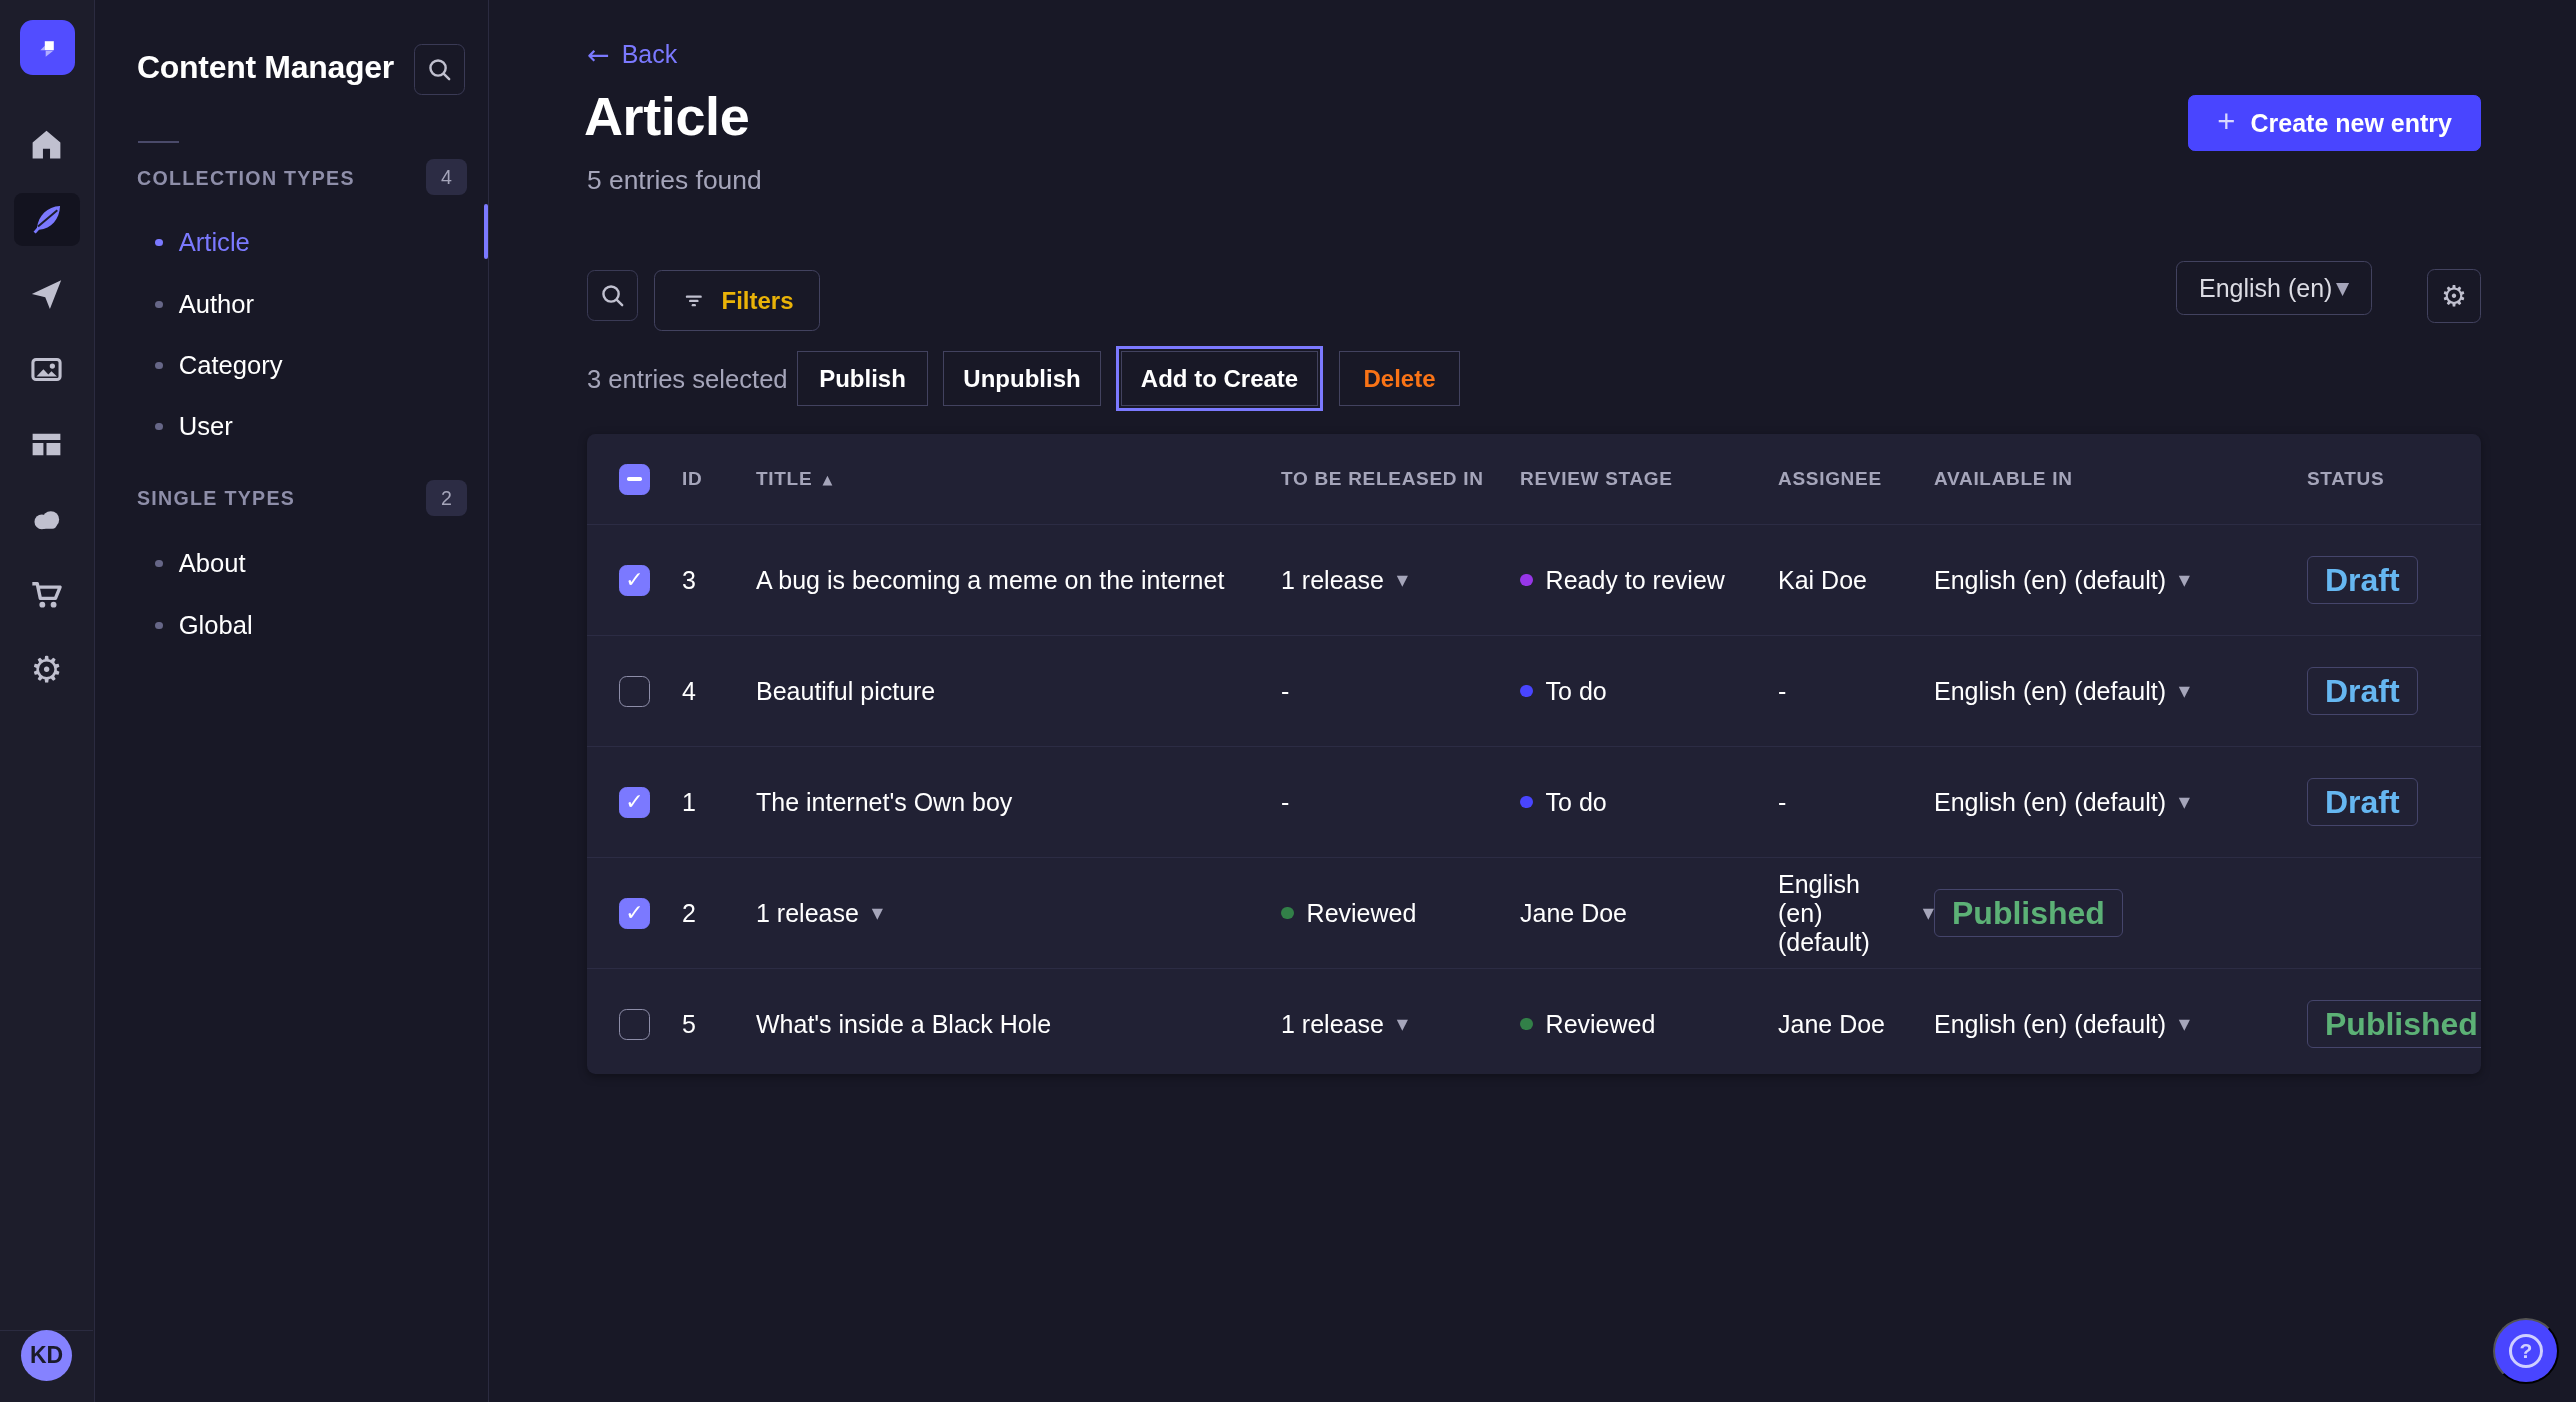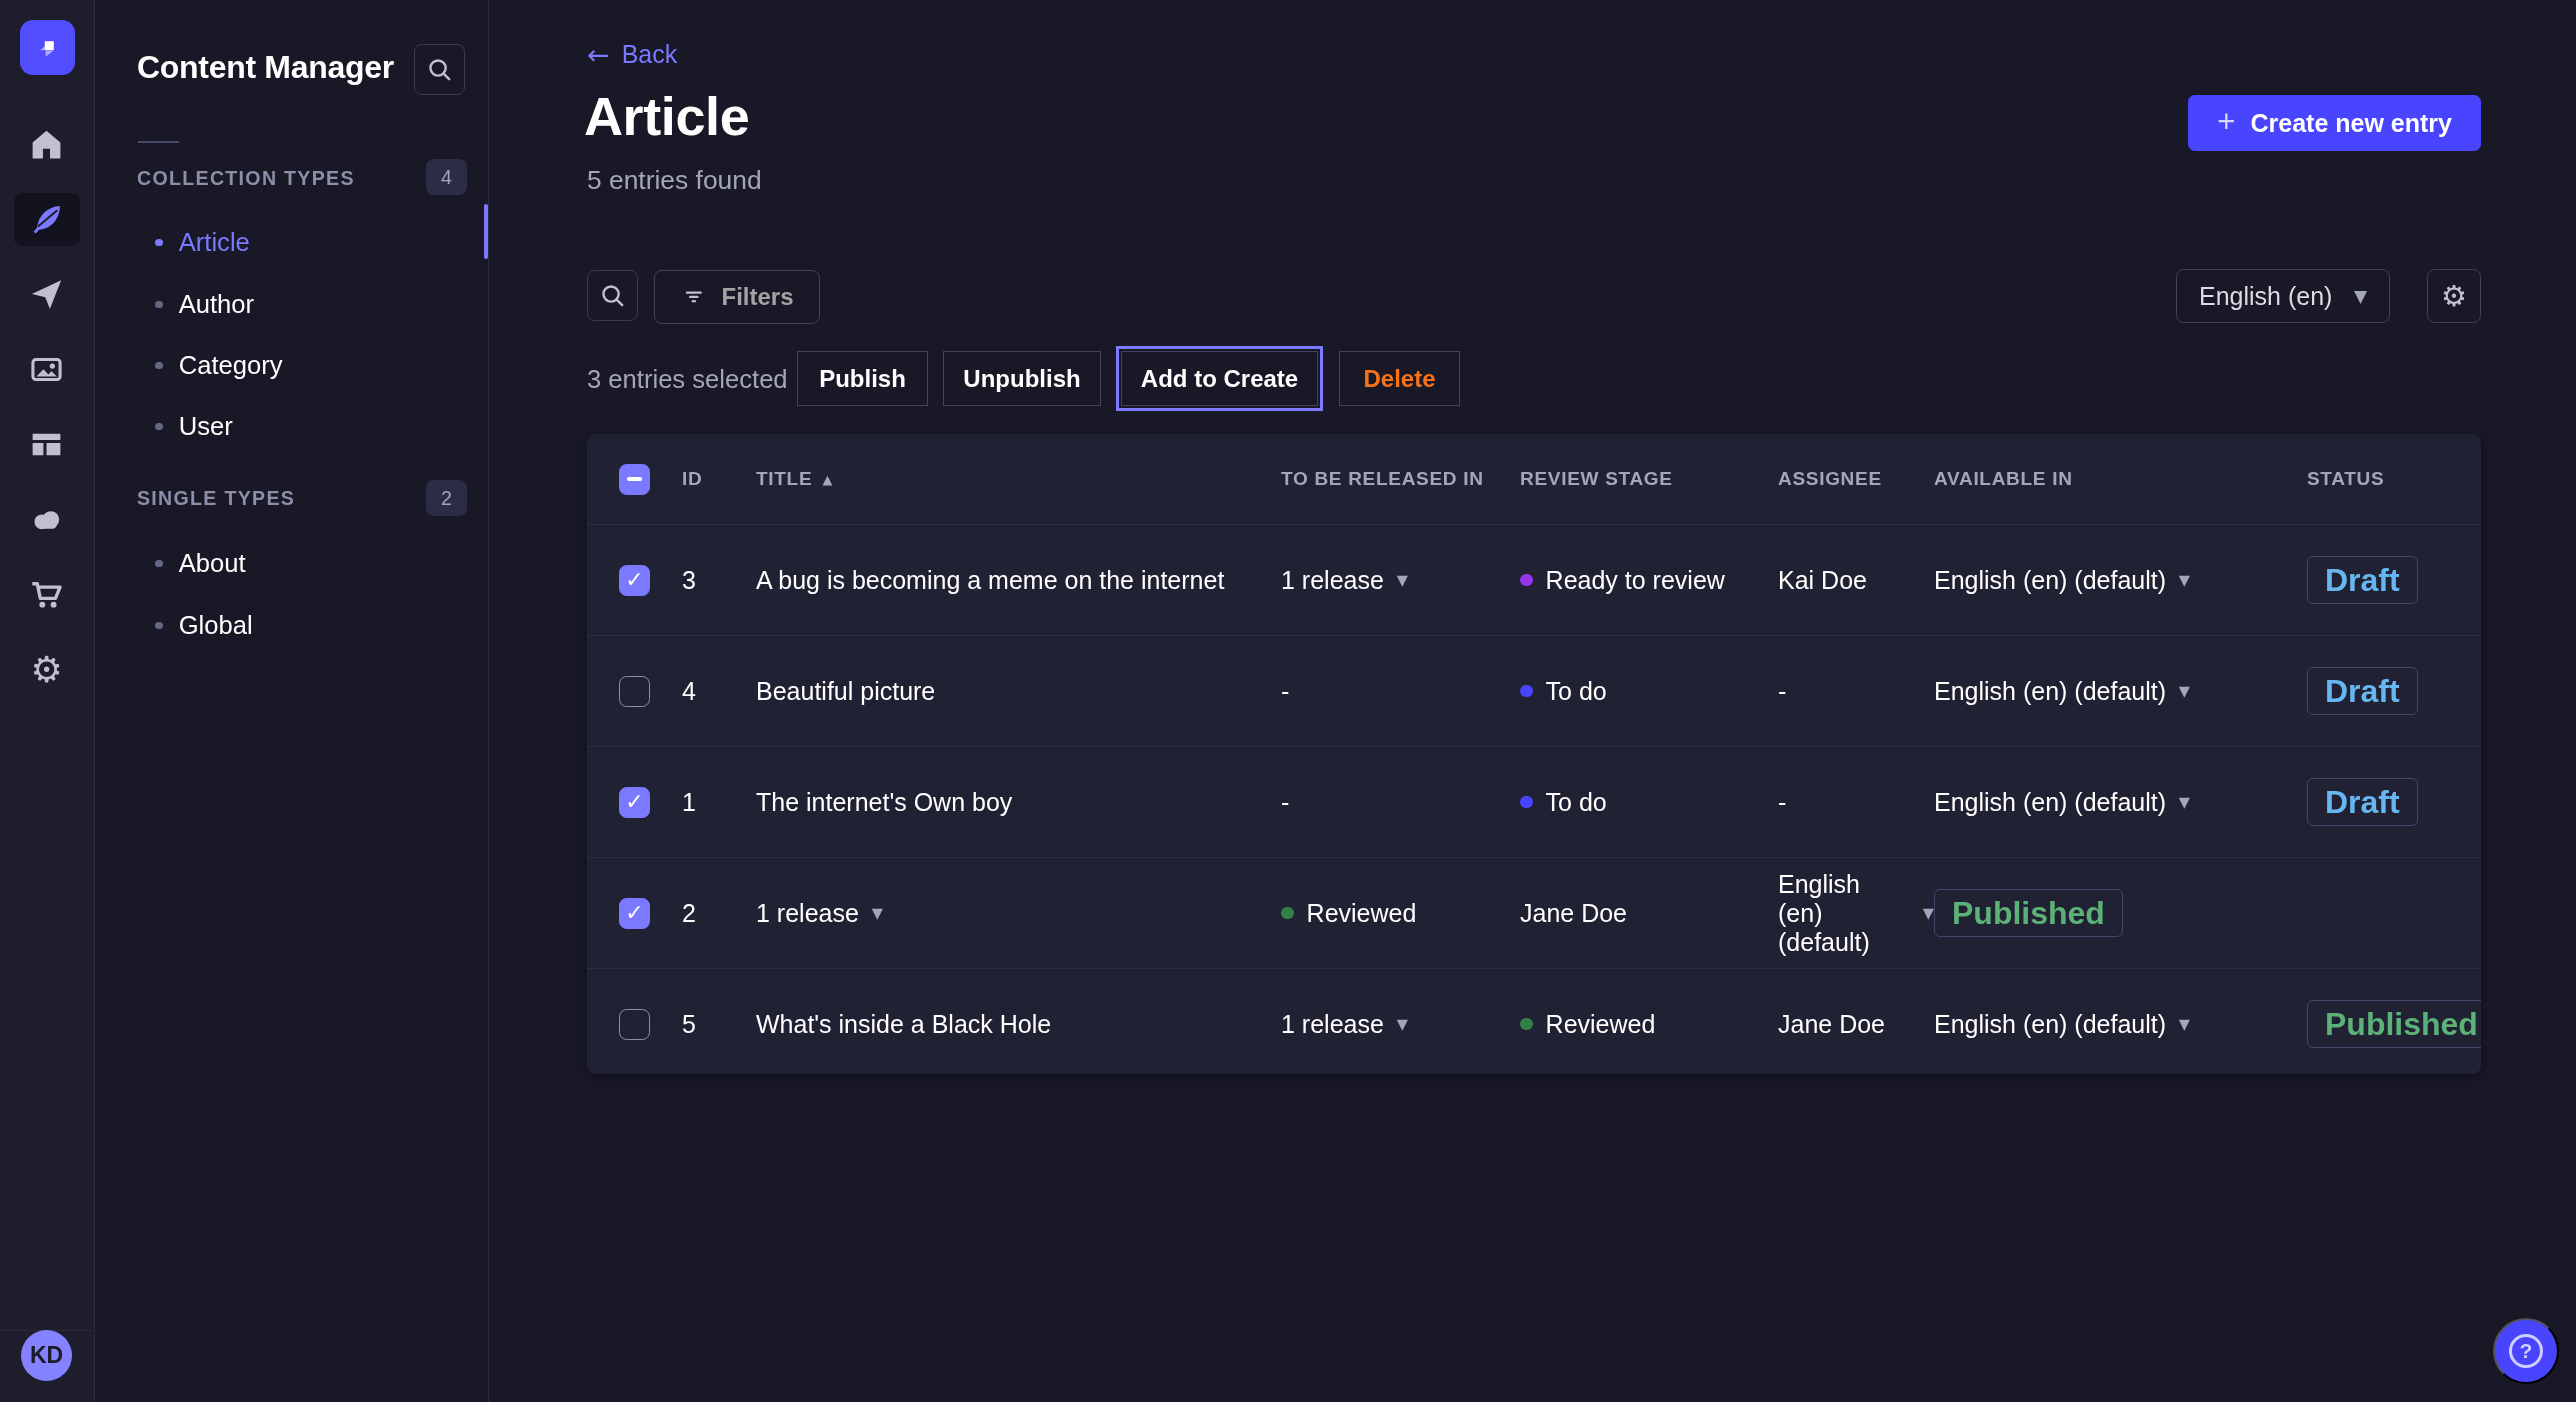--- a/index.html
+++ b/index.html
@@ -38,23 +38,23 @@
   .back-arrow { font-size:27px; line-height:1; font-family:"DejaVu Sans",sans-serif; }
   .page-title { position:absolute; left:584px; top:85px; font-size:54px; font-weight:700; letter-spacing:-0.4px; }
   .page-subtitle { position:absolute; left:587px; top:165px; font-size:26.4px; color:#a5a5ba; }
   .create-btn { position:absolute; right:95px; top:95px; height:56px; padding:0 28px; border-radius:6.8px; background:#4945ff;
     border:0.9px solid #4945ff; display:flex; align-items:center; gap:15.3px; font-size:25px; font-weight:600; color:#fff; }
   .plus-glyph { font-size:31px; font-weight:400; color:#d9d8ff; line-height:1; margin-top:-2.6px; }
 
   
   .tb-search { position:absolute; left:587px; top:270px; width:51px; height:51px; border:0.9px solid #3a3a55; border-radius:7.7px;
     background:transparent; display:flex; align-items:center; justify-content:center; }
-  .filters-btn { position:absolute; left:654px; top:270px; height:54px; padding:0 25.6px; border:0.9px solid #42425f; border-radius:7.7px;
-    background:transparent; display:flex; align-items:center; gap:15.3px; font-size:24px; font-weight:600; color:#a3a3a3; }
-  .locale-select { position:absolute; left:2176px; top:269px; width:214px; height:54px; border:0.9px solid #42425f; border-radius:7.7px;
+  .filters-btn { position:absolute; left:654px; top:270px; height:61px; padding:0 25.6px; border:0.9px solid #42425f; border-radius:7.7px;
+    background:transparent; display:flex; align-items:center; gap:15.3px; font-size:24px; font-weight:600; color:#eab308; }
+  .locale-select { position:absolute; left:2176px; top:261px; width:196px; height:54px; border:0.9px solid #42425f; border-radius:7.7px;
     background:transparent; display:flex; align-items:center; justify-content:space-between; padding:0 22px; font-size:25px; color:#dcdce4; }
   .tb-gear { position:absolute; left:2427px; top:269px; width:54px; height:54px; border:0.9px solid #42425f; border-radius:7.7px;
     background:transparent; display:flex; align-items:center; justify-content:center; font-size:29px; color:#c0c0cf;
     font-family:"DejaVu Sans",sans-serif; }
   .chev { font-size:14.5px; color:#a5a5ba; font-family:"DejaVu Sans",sans-serif; line-height:1; }
   .locale-select .chev { font-size:17px; }
 
   
   .sel-text { position:absolute; left:587px; top:365px; font-size:25.6px; color:#a5a5ba; }
   .sel-btn { position:absolute; top:351px; height:55px; border:0.9px solid #42425f; border-radius:0; background:transparent;

